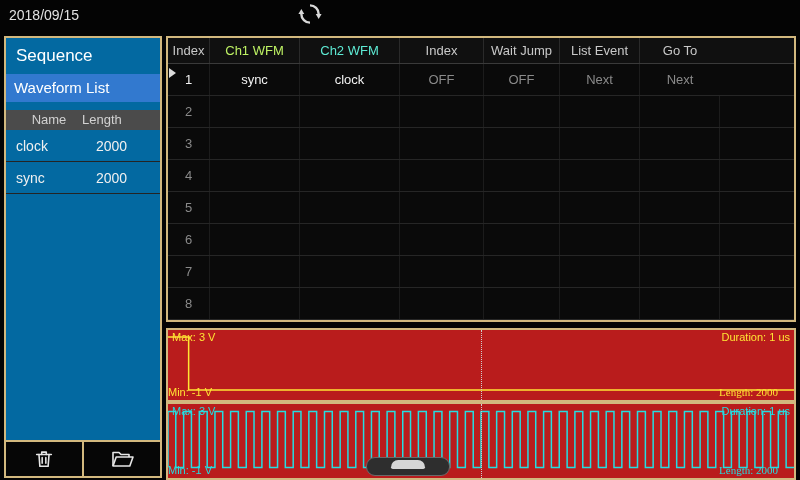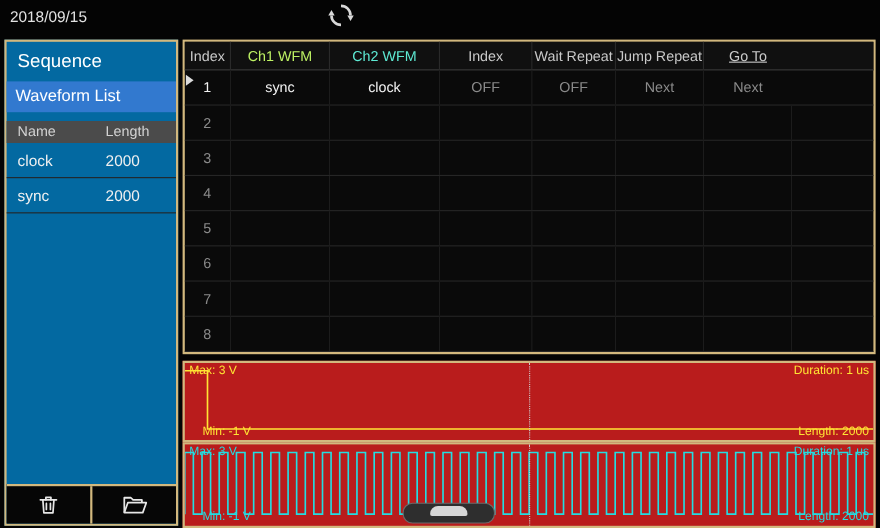--- a/index.html
+++ b/index.html
@@ -10,52 +10,52 @@
 
   
   .topbar-date{position:absolute;left:9px;top:7px;font-size:14px;color:#e2e2e2;}
   .refresh{position:absolute;left:297px;top:1px;width:26px;height:26px;cursor:pointer;}
 
   
   .sidebar{position:absolute;left:4px;top:36px;width:158px;height:442px;border:2px solid var(--tan);background:#0369a1;}
   .sb-title{height:36px;line-height:36px;padding-left:10px;font-size:17px;color:#ffffff;}
   .sb-tab{height:28px;line-height:28px;padding-left:8px;font-size:15px;color:#fff;background:#3279cf;margin-top:0;}
   .sb-header{display:flex;height:20px;line-height:20px;background:#4b4b4b;color:#d2d2d2;font-size:13px;margin-top:8px;}
-  .sb-header span:first-child{padding-left:10px;width:90px;}
+  .sb-header span:first-child{padding-left:10px;width:76px;text-align:center;}
   .sb-row{display:flex;height:32px;line-height:32px;font-size:14px;color:#f0f0f0;border-bottom:1px solid #242424;cursor:pointer;}
   .sb-row span:first-child{padding-left:10px;width:90px;}
   .sb-buttons{position:absolute;left:0;right:0;bottom:0;height:36px;border-top:2px solid var(--tan);display:flex;background:#060606;}
   .sb-btn{flex:1;background:transparent;border:none;display:flex;align-items:center;justify-content:center;cursor:pointer;}
   .sb-btn.first{border-right:2px solid var(--tan);}
 
   
   .seq-table{position:absolute;left:166px;top:36px;width:630px;height:286px;border:2px solid var(--tan);background:#0a0a0a;}
   .thead,.trow{display:grid;grid-template-columns:42px 90px 100px 84px 76px 80px 80px 1fr;}
   .thead{height:26px;background:#101010;border-bottom:1px solid #3a3a3a;}
   .th{display:flex;align-items:center;justify-content:center;font-size:13px;color:#c9c9c9;border-right:1px solid #2a2a2a;}
-  .th:last-child{border-right:none;text-decoration:underline;}
+  .th:last-child{border-right:none;}
   .trow{height:32px;border-bottom:1px solid #262626;cursor:pointer;}
   .td{display:flex;align-items:center;justify-content:center;font-size:13px;border-right:1px solid #1c1c1c;}
   .td:last-child{border-right:none;}
   .bright{color:#f2f2f2;}
   .dim{color:#8a8a8a;}
   .row-marker{position:absolute;left:1px;top:30px;width:0;height:0;
     border-left:7px solid #dcdcdc;border-top:5px solid transparent;border-bottom:5px solid transparent;}
 
   
   .wavepanel{position:absolute;left:166px;width:630px;border:2px solid var(--tan);background:#b91c1c;overflow:hidden;}
   #p1{top:328px;height:74px;}
   #p2{top:402px;height:78px;}
   .wave{position:absolute;left:0;top:0;width:100%;height:100%;}
   .cursor{position:absolute;left:50%;top:0;bottom:0;border-left:1px dotted #cfcfcf;}
   .lbl{position:absolute;font-size:11px;line-height:13px;}
   .pos-tl{left:4px;top:1px;}
   .pos-tr{right:4px;top:1px;}
-  .pos-bl{left:16px;bottom:1px;}
-  .pos-br{right:4px;bottom:1px;}
+  .pos-bl{left:0;bottom:1px;}
+  .pos-br{right:16px;bottom:1px;font-family:Liberation Serif, serif;}
 
   
   .grabber{position:absolute;left:366px;top:457px;width:84px;height:19px;background:#2e2e2e;
     border:1px solid #6a6a6a;border-radius:9px;cursor:grab;z-index:5;}
   .grab-dome{width:34px;height:9px;margin:2px auto 0;background:#d6d6d6;border-radius:8px 8px 2px 2px;}
 </style>
 </head>
 <body>
 
 <div class="screen">
@@ -108,22 +108,22 @@
       </button>
     </div>
   </div>
 
   <div class="seq-table">
     <div class="thead" id="seq-head">
         <div class="th">Index</div>
         <div class="th" style="color: #bef264;">Ch1 WFM</div>
         <div class="th" style="color: #5eead4;">Ch2 WFM</div>
         <div class="th">Index</div>
-        <div class="th">Wait Repeat</div>
-        <div class="th">Jump Repeat</div>
+        <div class="th">Wait Jump</div>
+        <div class="th">List Event</div>
         <div class="th">Go To</div>
       </div>
     <div id="seq-body">
         <div class="trow">
           <div class="td bright">1</div>
           <div class="td bright">sync</div>
           <div class="td bright">clock</div>
           <div class="td dim">OFF</div>
           <div class="td dim">OFF</div>
           <div class="td dim">Next</div>

